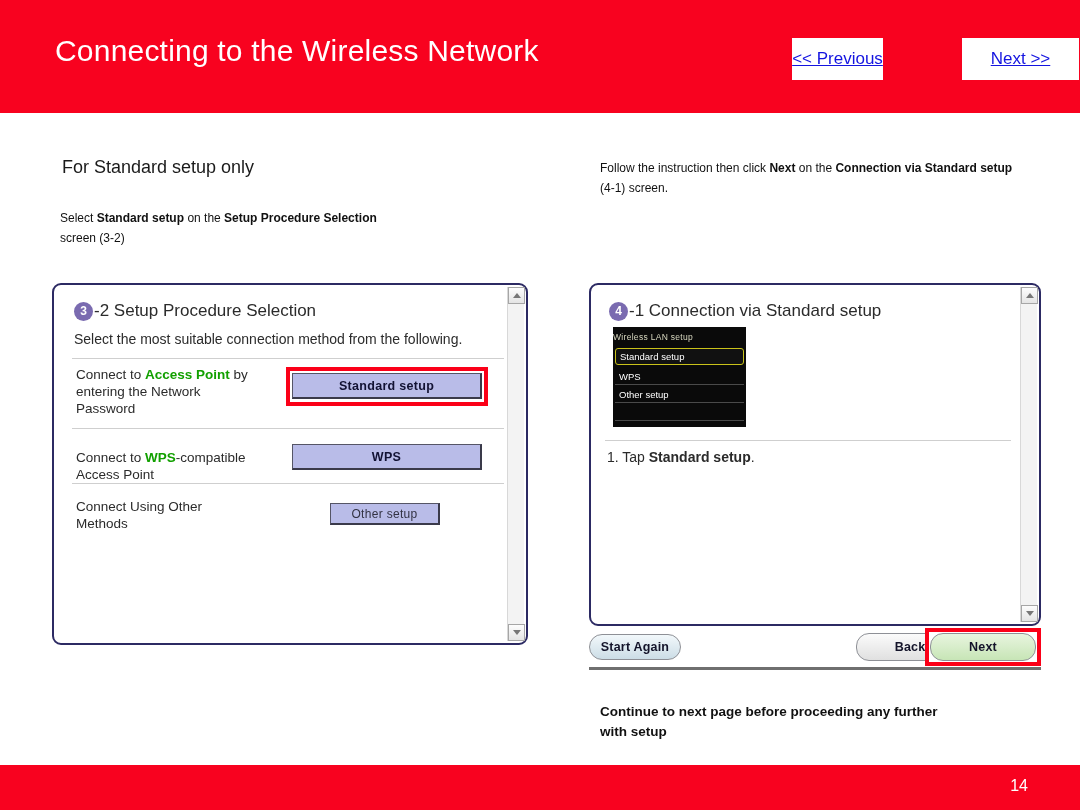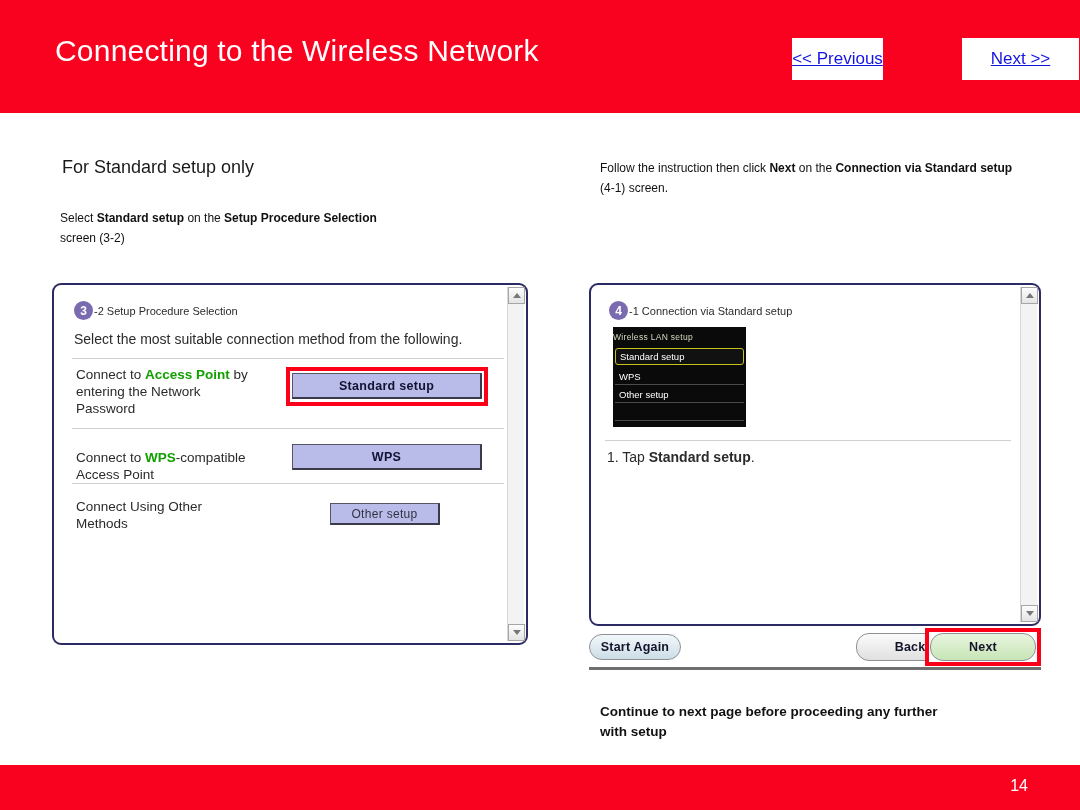--- a/index.html
+++ b/index.html
@@ -85,21 +85,21 @@
   }
   .step-badge {
     width: 19px; height: 19px; border-radius: 50%;
     background: #7a6bb0;
     color: #ffffff;
     font-size: 12px; font-weight: bold;
     display: flex; align-items: center; justify-content: center;
     margin-right: 1px;
   }
   .step-text {
-    font-size: 11px; color: #2b2b2b;
+    font-size: 17px; color: #2b2b2b;
   }
 
   .dlg-subtitle {
     position: absolute;
     font-size: 14px; color: #2b2b2b;
     white-space: nowrap;
   }
 
   .hr-line {
     position: absolute;

